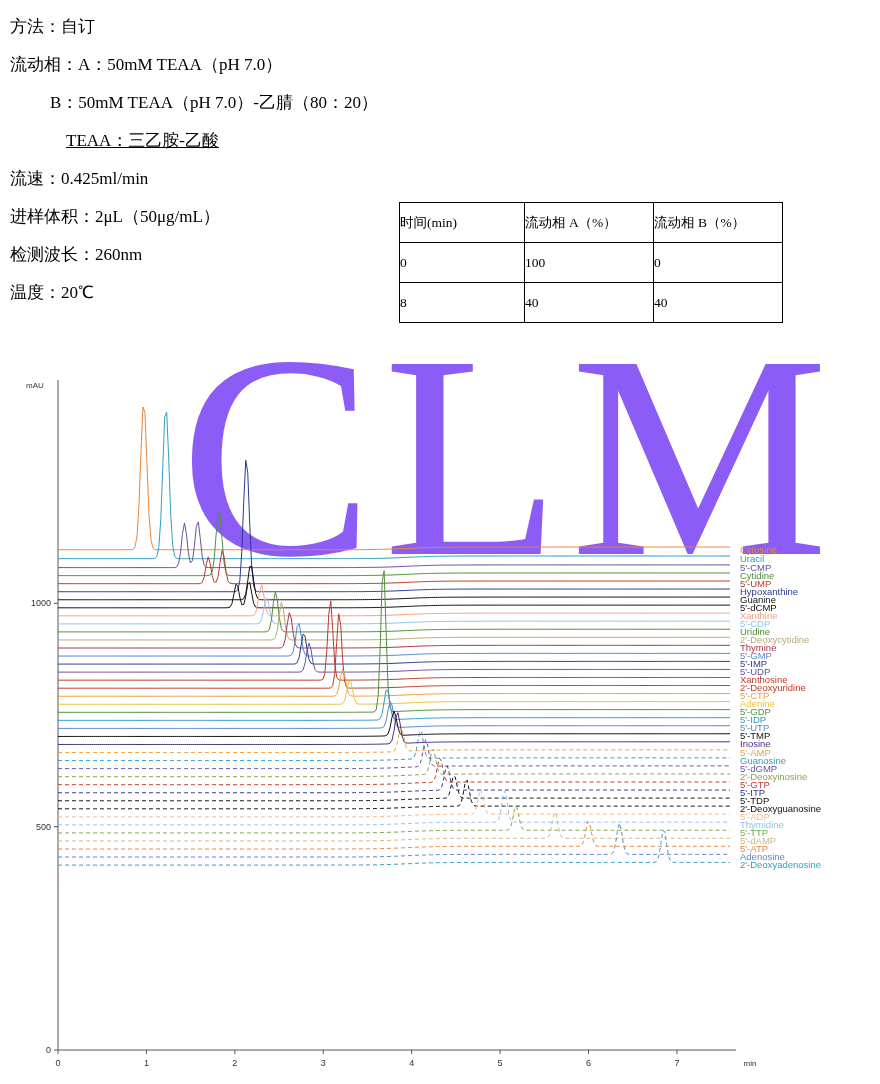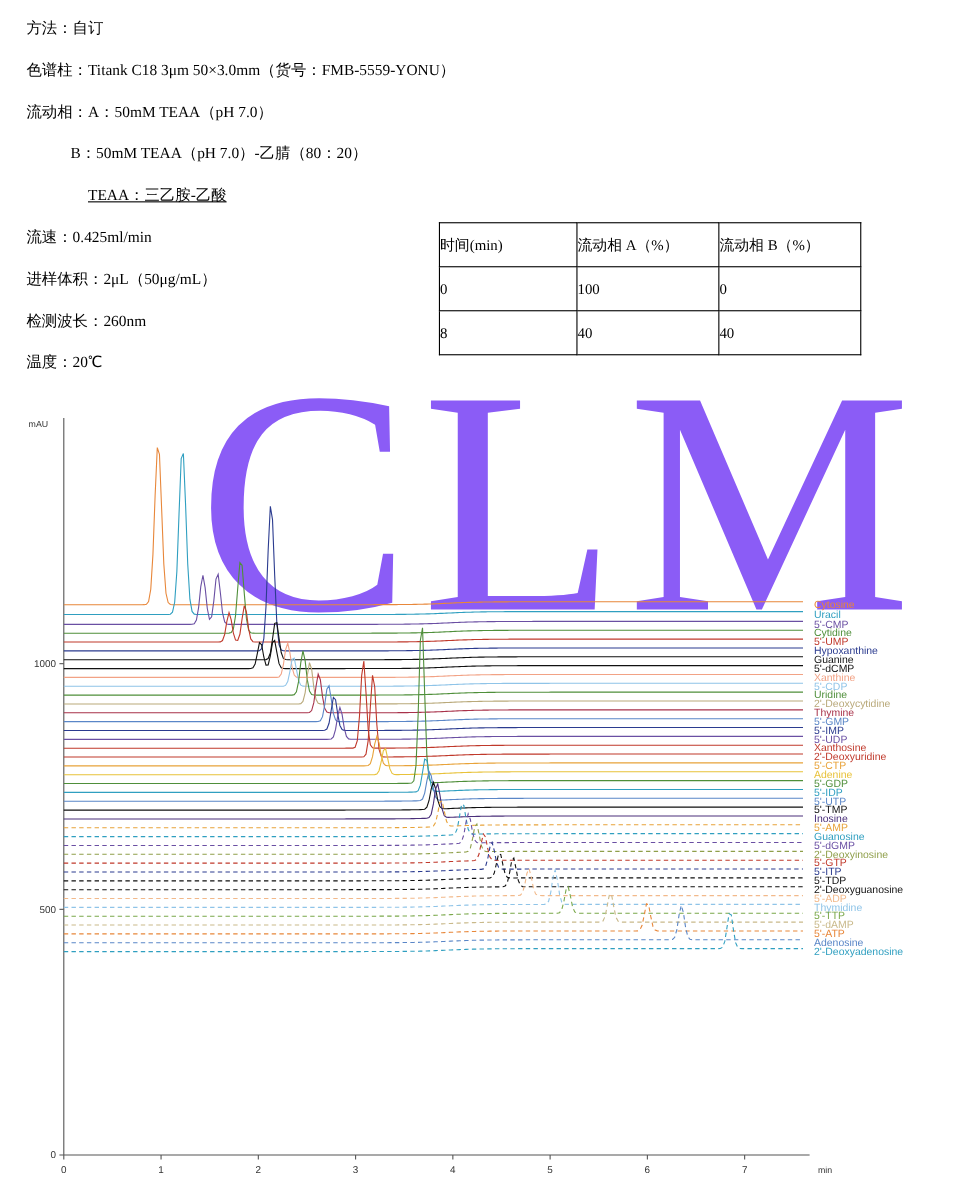--- a/index.html
+++ b/index.html
@@ -5,22 +5,22 @@
   html,body{margin:0;padding:0;}
   body{
     width:880px;height:1084px;
     background:#ffffff;
     font-family:"Liberation Serif", serif;
     color:#000;
     position:relative;
     overflow:hidden;
   }
   .method-block{
-    position:absolute;left:24px;top:8px;width:560px;
-    font-size:14px;line-height:38px;
+    position:absolute;left:10px;top:8px;width:560px;
+    font-size:17px;line-height:38px;
   }
   .method-line{white-space:nowrap;}
   .indent-1{padding-left:40px;}
   .indent-2{padding-left:56px;text-decoration:underline;}
 
   
   .grad-table{
     position:absolute;left:399px;top:202px;
     border-collapse:collapse;
     font-size:13.5px;
@@ -68,21 +68,20 @@
   .series-label{
     font-family:"Liberation Sans", sans-serif;
     font-size:9.5px;
   }
 </style>
 </head>
 <body>
 
 <div class="method-block">
   <div class="method-line">方法：自订</div>
-  <div class="method-line">色谱柱：Titank C18 3μm 50×3.0mm（货号：FMB-5559-YONU）</div>
   <div class="method-line">流动相：A：50mM TEAA（pH 7.0）</div>
   <div class="method-line indent-1">B：50mM TEAA（pH 7.0）-乙腈（80：20）</div>
   <div class="method-line indent-2">TEAA：三乙胺-乙酸</div>
   <div class="method-line">流速：0.425ml/min</div>
   <div class="method-line">进样体积：2μL（50μg/mL）</div>
   <div class="method-line">检测波长：260nm</div>
   <div class="method-line">温度：20℃</div>
 </div>
 
 <table class="grad-table">

